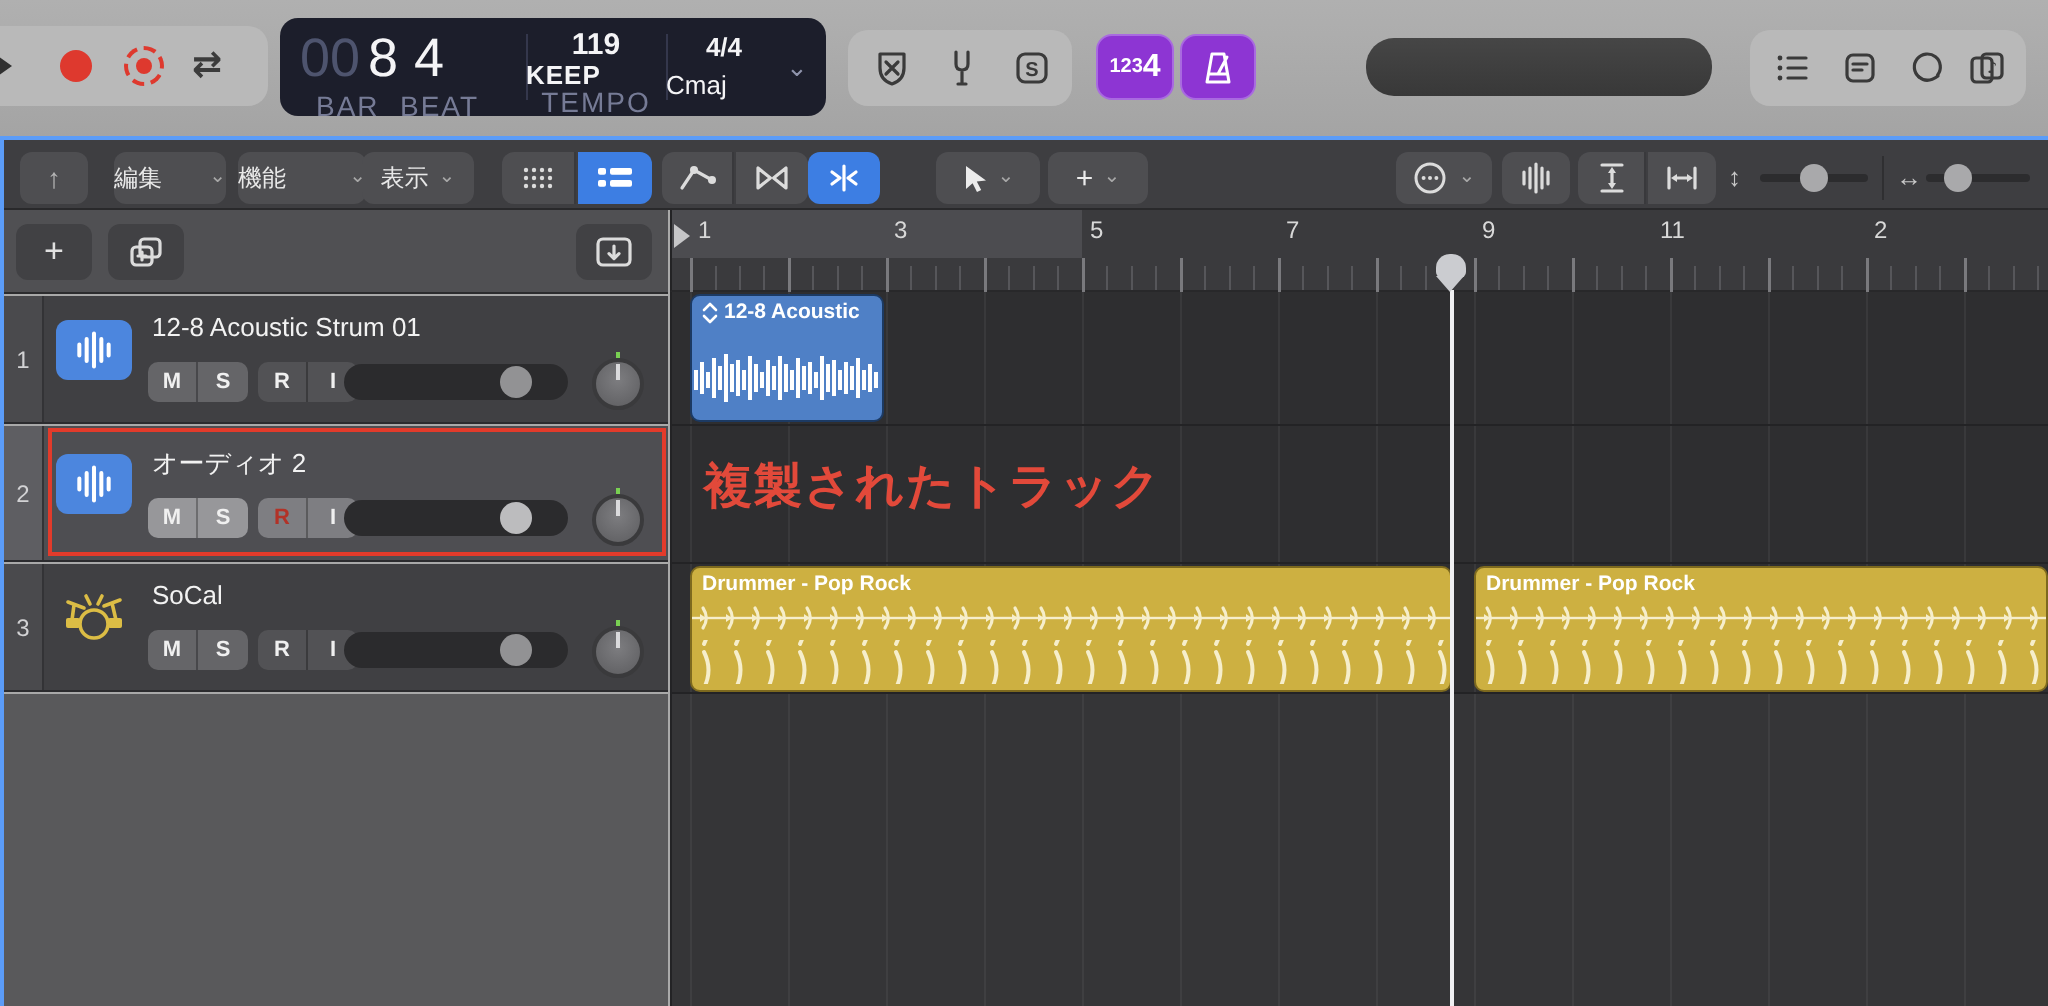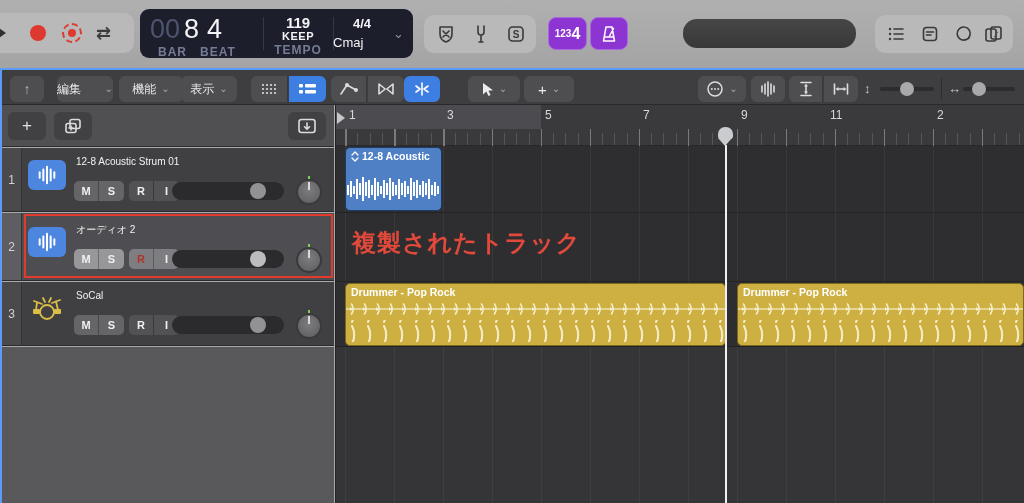--- a/index.html
+++ b/index.html
@@ -5,21 +5,21 @@
   * { margin:0; padding:0; box-sizing:border-box; }
   html,body { width:1024px; height:503px; overflow:hidden; }
   body { font-family:"Liberation Sans","DejaVu Sans",sans-serif; background:#a9a9a9; position:relative; }
   .abs { position:absolute; }
 
   
   #topbar { left:0; top:0; width:1024px; height:68px; background:linear-gradient(#b0b0b0,#a4a4a4); }
   .tgroup { background:#b9b9b9; border-radius:10px; }
   .lcd { background:#1c1e2b; border-radius:9px; color:#f4f4f6; }
   .lcd-dim { color:#4e546e; }
-  .lcd-label { font-size:12px; letter-spacing:1px; color:#767b96; font-weight:bold; }
+  .lcd-label { font-size:14px; letter-spacing:1px; color:#767b96; font-weight:normal; }
   .lcd-div { width:1px; background:#34374c; top:8px; height:33px; }
   .purple-btn { background:#8d35d3; border:1px solid #a96ae0; border-radius:8px; color:#fff; display:flex; align-items:center; justify-content:center; }
   .pill { background:linear-gradient(#464646,#383838); border-radius:14px; }
   .dkicon { stroke:#3a3a3a; fill:none; stroke-width:1.6; stroke-linecap:round; stroke-linejoin:round; }
 
   
   #toolbar2 { left:0; top:70px; width:1024px; height:35px; background:#3e3e41; border-bottom:1px solid #29292b; }
   .tb-btn { position:absolute; top:76px; height:26px; background:#4e4e51; border-radius:6px; color:#e8e8e8; font-size:12px; display:flex; align-items:center; justify-content:center; gap:5px; }
   .tb-blue { background:#3d7ee3; }
   .chev { font-size:10px; color:#a8a8a8; line-height:1; }
@@ -27,21 +27,21 @@
 
   
   #trackpanel-strip { left:2px; top:105px; width:332px; height:42px; background:#505053; border-bottom:1px solid #2c2c2e; }
   .hdr-btn { position:absolute; top:112px; width:38px; height:28px; background:#414144; border-radius:6px; color:#e0e0e0; display:flex; align-items:center; justify-content:center; font-size:17px; }
   .trow { left:2px; width:332px; border-bottom:1px solid #2b2b2e; }
   .t-norm { background:#404043; } .t-sel { background:#4e4e52; }
   .numcell { left:0; top:0; width:20px; height:100%; color:#d2d2d4; font-size:12px; display:flex; align-items:center; justify-content:center; border-right:1px solid #333336; }
   .n-norm { background:#4a4a4d; } .n-sel { background:#5e5e62; }
   .ticon { left:26px; top:12px; width:38px; height:30px; border-radius:6px; display:flex; align-items:center; justify-content:center; }
   .ticon-blue { background:#4c86de; }
-  .tname { left:74px; top:8px; font-size:10px; color:#f2f2f2; font-weight:500; white-space:nowrap; }
+  .tname { left:74px; top:8px; font-size:13px; color:#f2f2f2; font-weight:500; white-space:nowrap; }
   .seg { position:absolute; top:33px; height:20px; border-radius:5px; overflow:hidden; display:flex; }
   .seg div { width:25px; height:20px; display:flex; align-items:center; justify-content:center; font-size:11px; font-weight:bold; color:#f0f0f0; }
   .seg div:first-child { border-right:1px solid rgba(0,0,0,.28); }
   .ms-n div { background:#656568; } .ri-n div { background:#525255; }
   .ms-s div { background:#97979a; } .ri-s div { background:#7e7e82; }
   .r-armed { color:#b23227 !important; }
   .vslider { position:absolute; left:170px; top:34px; width:112px; height:18px; border-radius:9px; background:#2b2b2d; }
   .vthumb { position:absolute; top:1px; width:16px; height:16px; border-radius:50%; background:#929294; }
   .knob { position:absolute; left:294px; top:31px; width:26px; height:26px; border-radius:50%; background:radial-gradient(circle at 50% 40%,#7d7d80,#5c5c5f); border:2px solid #3a3a3c; }
   .knob .ptr { position:absolute; left:10px; top:1px; width:2px; height:8px; background:#dadadc; }
@@ -68,21 +68,21 @@
   </div>
 
   <div class="abs lcd" style="left:140px;top:9px;width:273px;height:49px;padding-left:46px;">
     <span class="abs lcd-dim" style="left:10px;top:5px;font-size:27px;">00</span>
     <span class="abs" style="left:44px;top:5px;font-size:27px;">8</span>
     <span class="abs" style="left:67px;top:5px;font-size:27px;">4</span>
     <span class="abs lcd-label" style="left:18px;top:36px;">BAR</span>
     <span class="abs lcd-label" style="left:60px;top:36px;">BEAT</span>
     <div class="abs lcd-div" style="left:123px;"></div>
     <span class="abs" style="left:123px;top:5px;width:70px;text-align:center;font-size:15px;font-weight:bold;">119</span>
-    <span class="abs" style="left:123px;top:21px;width:70px;text-align:center;font-size:11px;font-weight:bold;letter-spacing:.5px;">KEEP</span>
+    <span class="abs" style="left:123px;top:21px;width:70px;text-align:left;font-size:13px;font-weight:bold;letter-spacing:.5px;">KEEP</span>
     <span class="abs lcd-label" style="left:123px;top:34px;width:70px;text-align:center;">TEMPO</span>
     <div class="abs lcd-div" style="left:193px;"></div>
     <span class="abs" style="left:193px;top:7px;width:58px;text-align:center;font-size:13px;font-weight:bold;">4/4</span>
     <span class="abs" style="left:193px;top:26px;width:58px;font-size:13px;">Cmaj</span>
     <span class="abs" style="left:253px;top:17px;font-size:13px;color:#8f94ac;">⌄</span>
   </div>
 
   <div class="abs tgroup" style="left:424px;top:15px;width:112px;height:38px;">
     <svg class="abs" style="left:12px;top:9px;" width="20" height="20" viewBox="0 0 20 20">
       <path class="dkicon" d="M4 3 H16 V10 Q16 16 10 18 Q4 16 4 10 Z"></path>
@@ -136,21 +136,21 @@
 <div class="abs" style="left:0;top:68px;width:2px;height:435px;background:#5b9cf8;z-index:90;"></div>
 
 <div class="abs" id="toolbar2"></div>
 
 <div class="tb-btn" style="left:10px;width:34px;color:#b5b5b5;font-size:14px;">↑</div>
 
 <div class="tb-btn" style="left:57px;width:56px;justify-content:space-between;">
   <span>編集</span>
     <span class="chev">⌄</span>
 </div>
-<div class="tb-btn" style="left:119px;width:64px;">
+<div class="tb-btn" style="left:119px;width:64px;justify-content:space-between;">
   <span>機能</span>
     <span class="chev">⌄</span>
 </div>
 <div class="tb-btn" style="left:181px;width:56px;">
   <span>表示</span>
     <span class="chev">⌄</span>
 </div>
 
 <div class="tb-btn" style="left:251px;width:37px;border-radius:6px 0 0 6px;border-right:1px solid #39393c;">
   <svg width="16" height="12" viewBox="0 0 16 12">

